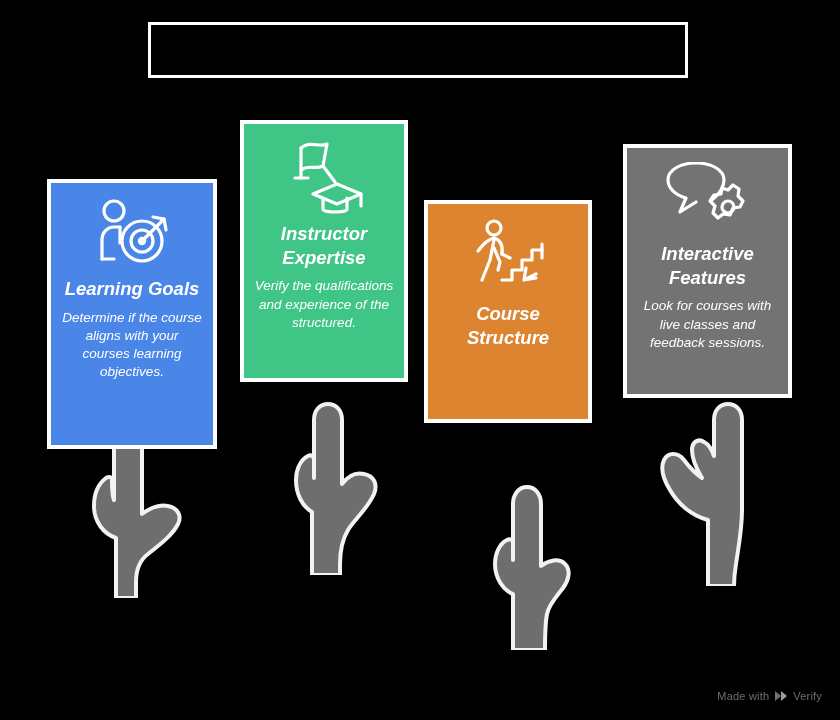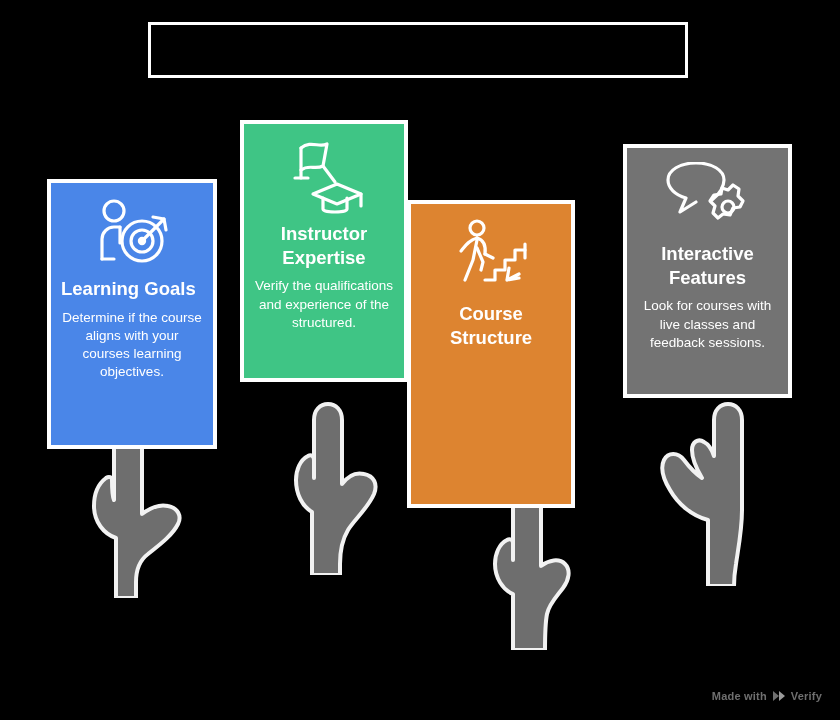--- a/index.html
+++ b/index.html
@@ -38,23 +38,24 @@
     font-weight: bold;
   }
 
   
   .card {
     position: absolute;
     box-sizing: border-box;
     border: 4px solid #ffffff;
     display: flex;
     flex-direction: column;
-    align-items: flex-start;
+    align-items: center;
     padding: 14px 10px 10px 10px;
     z-index: 5;
+    font-style: italic;
   }
   .card .icon-wrap {
     width: 100%;
     display: flex;
     justify-content: center;
     align-items: center;
     margin-bottom: 6px;
   }
   .card .card-title {
     color: #ffffff;
@@ -66,41 +67,41 @@
   }
   .card .card-desc {
     color: #ffffff;
     font-size: 13.5px;
     line-height: 1.35;
     text-align: center;
   }
 
   #card-0 { left: 47px;  top: 179px; width: 170px; height: 270px; background: #4a86e8; }
   #card-1 { left: 240px; top: 120px; width: 168px; height: 262px; background: #3fc585; }
-  #card-2 { left: 407px; top: 200px; width: 168px; height: 308px; background: #dd8430; }
+  #card-2 { left: 424px; top: 200px; width: 168px; height: 223px; background: #dd8430; }
   #card-3 { left: 623px; top: 144px; width: 169px; height: 254px; background: #737373; }
 
   
   .hand {
     position: absolute;
     z-index: 2;
   }
   .hand svg { display: block; }
 
   
   .watermark {
     position: absolute;
     right: 18px;
     bottom: 18px;
     display: flex;
     align-items: center;
     gap: 5px;
     color: #6f6f6f;
     font-size: 11px;
-    font-weight: bold;
+    font-weight: normal;
     letter-spacing: .2px;
   }
   .watermark .nap-mark { display: block; }
 </style>
 </head>
 <body>
 
 <div id="canvas">
 
   <div class="title-box">

